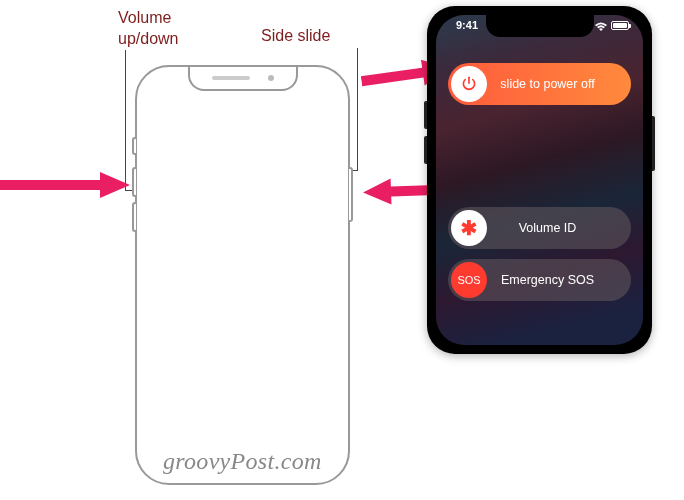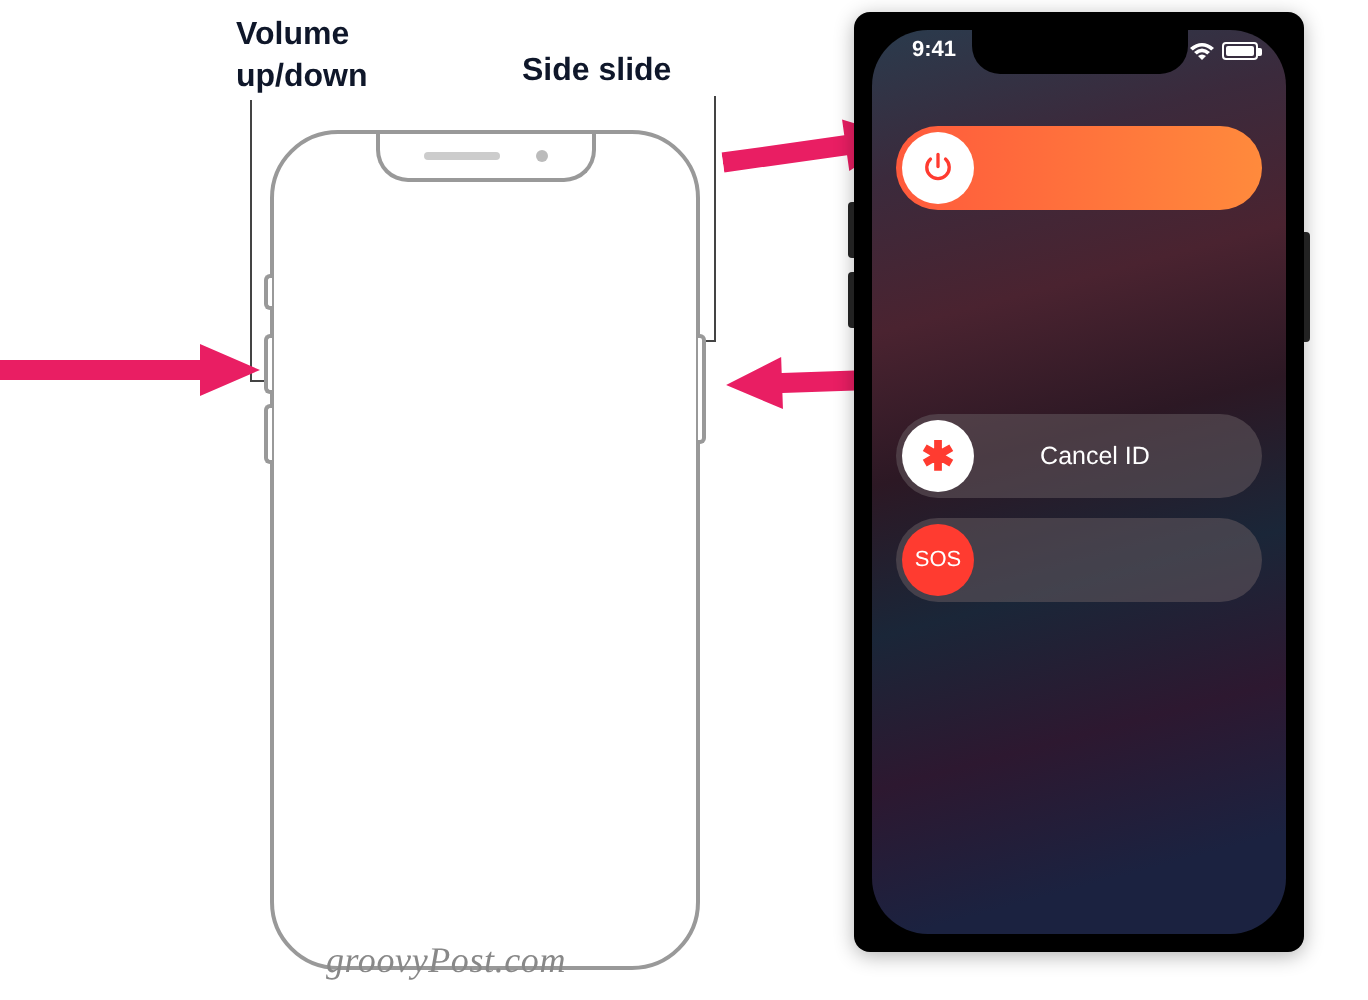--- a/index.html
+++ b/index.html
@@ -9,23 +9,22 @@
       font-family: -apple-system, BlinkMacSystemFont, sans-serif;
       background: #fff;
       position: relative;
       overflow: hidden;
     }
     
     
     .label {
       position: absolute;
       font-size: 16px;
-      color: #0f172a;
+      color: #7f1d1d;
       line-height: 1.3;
-      font-weight: bold;
     }
     .label-volume { left: 118px; top: 8px; }
     .label-side { left: 261px; top: 26px; }
     
     
     .connector {
       position: absolute;
       background: #444;
     }
     .conn-vol-v { left: 125px; top: 50px; width: 1px; height: 140px; }
@@ -93,22 +92,22 @@
     .btn-vol-down { left: -5px; top: 135px; width: 4px; height: 30px; border-radius: 3px 0 0 3px; border-right: none; }
     .btn-side { right: -5px; top: 100px; width: 4px; height: 55px; border-radius: 0 3px 3px 0; border-left: none; }
     .btn-mute { left: -5px; top: 70px; width: 4px; height: 18px; border-radius: 3px 0 0 3px; border-right: none; }
     
     
     .phone-shot {
       position: absolute;
       left: 427px;
       top: 6px;
       width: 225px;
-      height: 470px;
-      border-radius: 8px;
+      height: 348px;
+      border-radius: 28px;
       background: #000;
       padding: 9px;
       box-shadow: 0 2px 10px rgba(0,0,0,0.3);
     }
     .phone-shot .btn-side-right {
       position: absolute;
       right: -3px; top: 110px;
       width: 3px; height: 55px;
       background: #222;
       border-radius: 0 2px 2px 0;
@@ -243,24 +242,23 @@
       font-size: 11px;
     }
     
     
     .watermark {
       position: absolute;
       left: 163px;
       top: 448px;
       font-family: Georgia, serif;
       font-style: italic;
-      font-size: 18px;
+      font-size: 24px;
       color: #888;
       letter-spacing: 0.3px;
-      margin-top: 22px;
     }
   </style>
 </head>
 <body>
 
 <div class="label label-volume" style="white-space:pre-line">Volume
 up/down</div>
 <div class="label label-side">Side slide</div>
 
 <div class="connector conn-vol-v"></div>
@@ -316,27 +314,29 @@
       </span>
     </div>
 
     <div class="slider slider-power">
       <div class="slider-knob knob-power">
         <svg width="18" height="18" viewBox="0 0 24 24" fill="none" stroke-width="2.2" stroke-linecap="round">
             <path d="M12 3 L12 11"></path>
             <path d="M7 6 A7.5 7.5 0 1 0 17 6"></path>
           </svg>
       </div>
+      <span class="slider-label">slide to power off</span>
     </div>
 
     <div class="slider slider-medical">
       <div class="slider-knob knob-medical">✱</div>
-      <span class="slider-label">Cancel ID</span>
+      <span class="slider-label">Volume ID</span>
     </div>
 
     <div class="slider slider-sos">
       <div class="slider-knob knob-sos">SOS</div>
+      <span class="slider-label">Emergency SOS</span>
     </div>
 
   </div>
 </div>
 
 <div class="watermark">groovyPost.com</div>
 
 </body></html>

